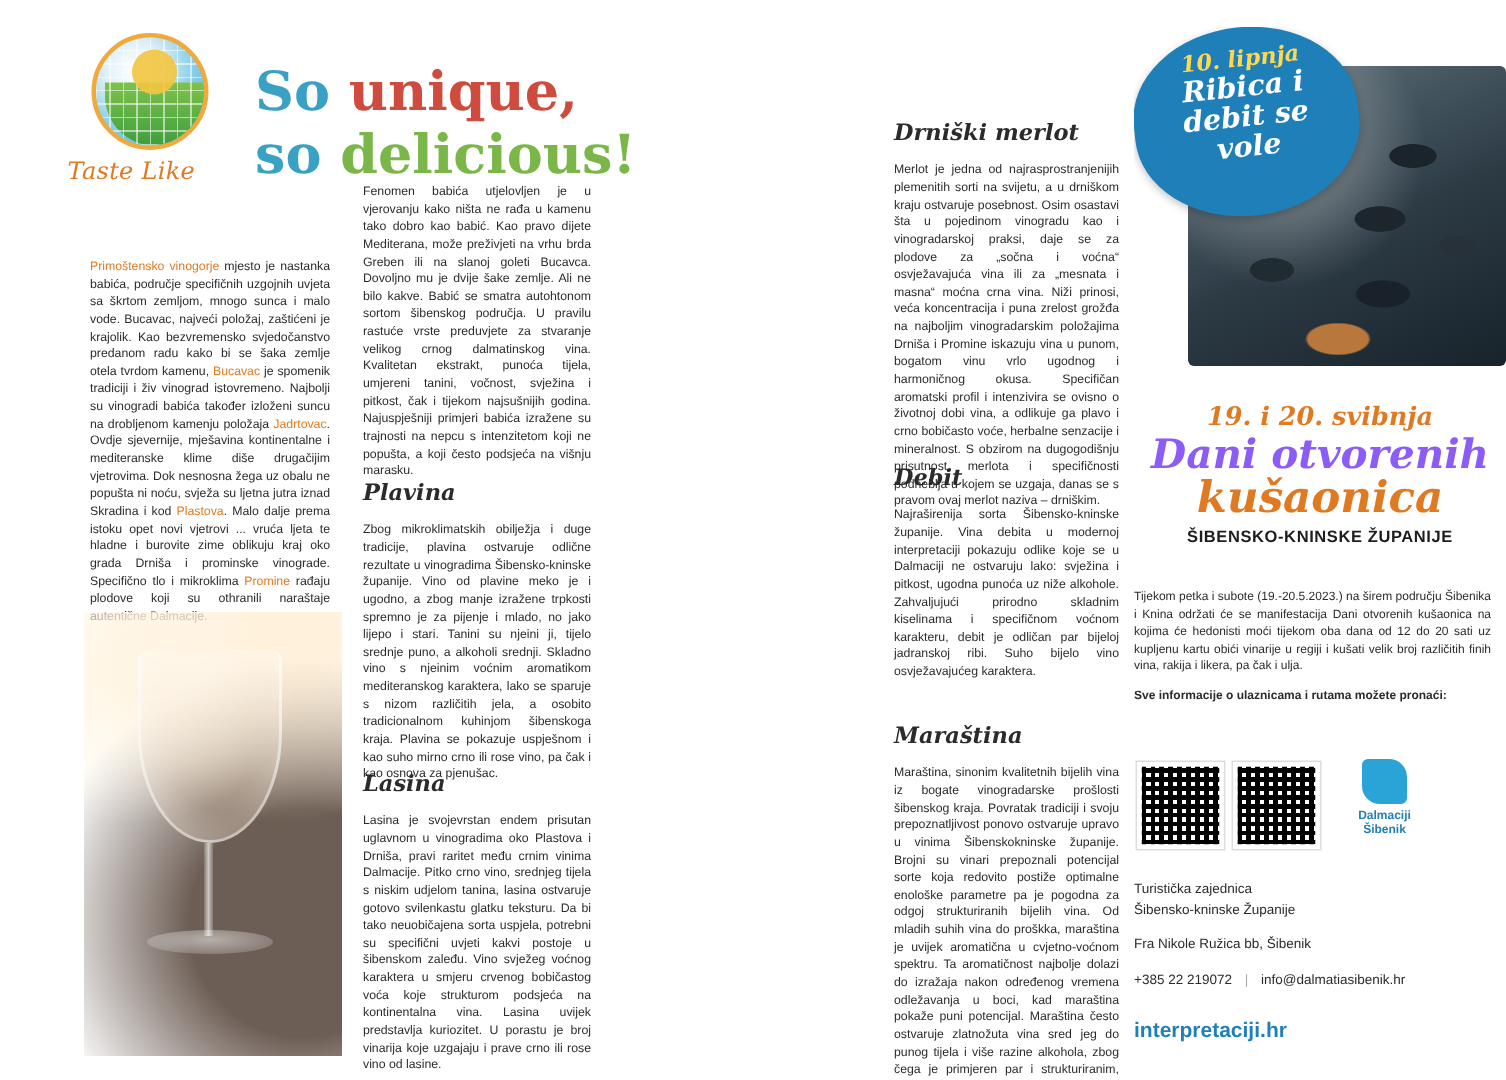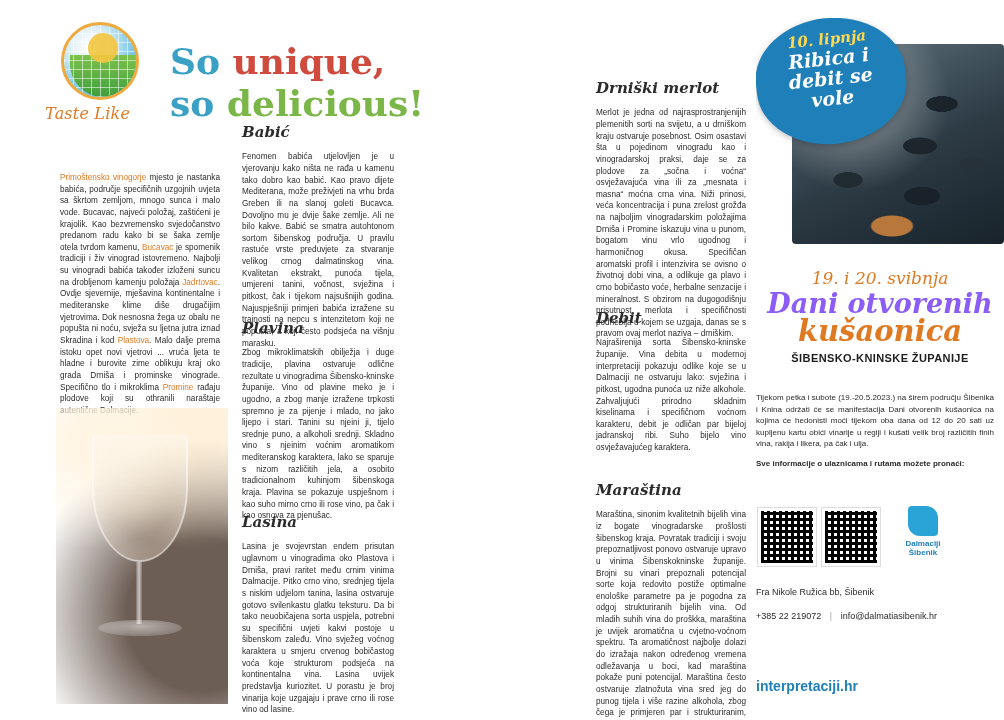--- a/index.html
+++ b/index.html
@@ -169,21 +169,21 @@
   .promo-badge .d1 { font-size: 15px; font-weight: 700; font-style: italic; color:#ffd84d; }
   .promo-badge .d2 { font-size: 19px; font-weight: 700; font-style: italic; line-height: 1.06; }
   .promo-badge .d3 { font-size: 19px; font-weight: 700; font-style: italic; line-height: 1.06; }
   .promo-badge .d4 { font-size: 19px; font-weight: 700; font-style: italic; line-height: 1.06; }
 
   .promo-mid {
     position: absolute; left: 0; top: 268px; width: 248px; text-align: center;
     font-family: "DejaVu Serif", serif;
   }
   .promo-mid .date {
-    font-size: 17px; font-style: italic; font-weight: 400; color: #e07a22;
+    font-size: 17px; font-style: italic; font-weight: 700; color: #e07a22;
   }
   .promo-mid .t1 {
     font-size: 27px; font-style: italic; font-weight: 700; color: #8b5cf6;
     line-height: 1.0; margin-top: 2px;
   }
   .promo-mid .t2 {
     font-size: 29px; font-style: italic; font-weight: 700; color: #e07a22;
     line-height: 1.0;
   }
   .promo-mid .t3 {
@@ -258,21 +258,20 @@
   <div class="glass-photo">
     <div class="blur"></div>
     <div class="glass-stem">
       <div class="glass-bowl"></div>
       <div class="glass-neck"></div>
       <div class="glass-foot"></div>
     </div>
   </div>
 
   <div class="col col2" style="top:122px;">
-    <div class="sec-title">Babić</div>
     <p>Fenomen babića utjelovljen je u vjerovanju kako ništa ne rađa u kamenu tako dobro kao babić. Kao pravo dijete Mediterana, može preživjeti na vrhu brda Greben ili na slanoj goleti Bucavca. Dovoljno mu je dvije šake zemlje. Ali ne bilo kakve. Babić se smatra autohtonom sortom šibenskog područja. U pravilu rastuće vrste preduvjete za stvaranje velikog crnog dalmatinskog vina. Kvalitetan ekstrakt, punoća tijela, umjereni tanini, vočnost, svježina i pitkost, čak i tijekom najsušnijih godina. Najuspješniji primjeri babića izraženе su trajnosti na nepcu s intenzitetom koji ne popušta, a koji često podsjeća na višnju marasku.</p>
   </div>
   <div class="col col2" style="top:318px;">
     <div class="sec-title">Plavina</div>
     <p>Zbog mikroklimatskih obilježja i duge tradicije, plavina ostvaruje odlične rezultate u vinogradima Šibensko-kninske županije. Vino od plavine meko je i ugodno, a zbog manje izražene trpkosti spremno je za pijenje i mlado, no jako lijepo i stari. Tanini su njeini ji, tijelo srednje puno, a alkoholi srednji. Skladno vino s njeinim voćnim aromatikom mediteranskog karaktera, lako se sparuje s nizom različitih jela, a osobito tradicionalnom kuhinjom šibenskoga kraja. Plavina se pokazuje uspješnom i kao suho mirno crno ili rose vino, pa čak i kao osnova za pjenušac.</p>
   </div>
   <div class="col col2" style="top:512px;">
     <div class="sec-title">Lasina</div>
     <p>Lasina je svojevrstan endem prisutan uglavnom u vinogradima oko Plastova i Drniša, pravi raritet među crnim vinima Dalmacije. Pitko crno vino, srednjeg tijela s niskim udjelom tanina, lasina ostvaruje gotovo svilenkastu glatku teksturu. Da bi takо neuobičajena sorta uspjela, potrebni su specifični uvjeti kakvi postoje u šibenskom zaleđu. Vino svježeg voćnog karaktera u smjeru crvenog bobičastog voća koje strukturom podsjeća na kontinentalna vina. Lasina uvijek predstavlja kuriozitet. U porastu je broj vinarija koje uzgajaju i prave crno ili rose vino od lasine.</p>
   </div>
@@ -319,20 +318,24 @@
     <div class="qr"></div>
     <div class="qr qr2"></div>
 
     <div class="ds-logo">
       <div class="ds-mark"></div>
       <div class="nm">Dalmaciji</div>
       <div class="nm">Šibenik</div>
     </div>
 
     <div class="contact">
+      <div class="blk">
+        <div>Turistička zajednica</div>
+        <div>Šibensko-kninske Županije</div>
+      </div>
       <div class="blk">Fra Nikole Ružica bb, Šibenik</div>
       <div class="blk">
         <span>+385 22 219072</span>
         <span class="sep">|</span>
         <span>info@dalmatiasibenik.hr</span>
       </div>
     </div>
 
     <div class="web">interpretaciji.hr</div>
   </div>

